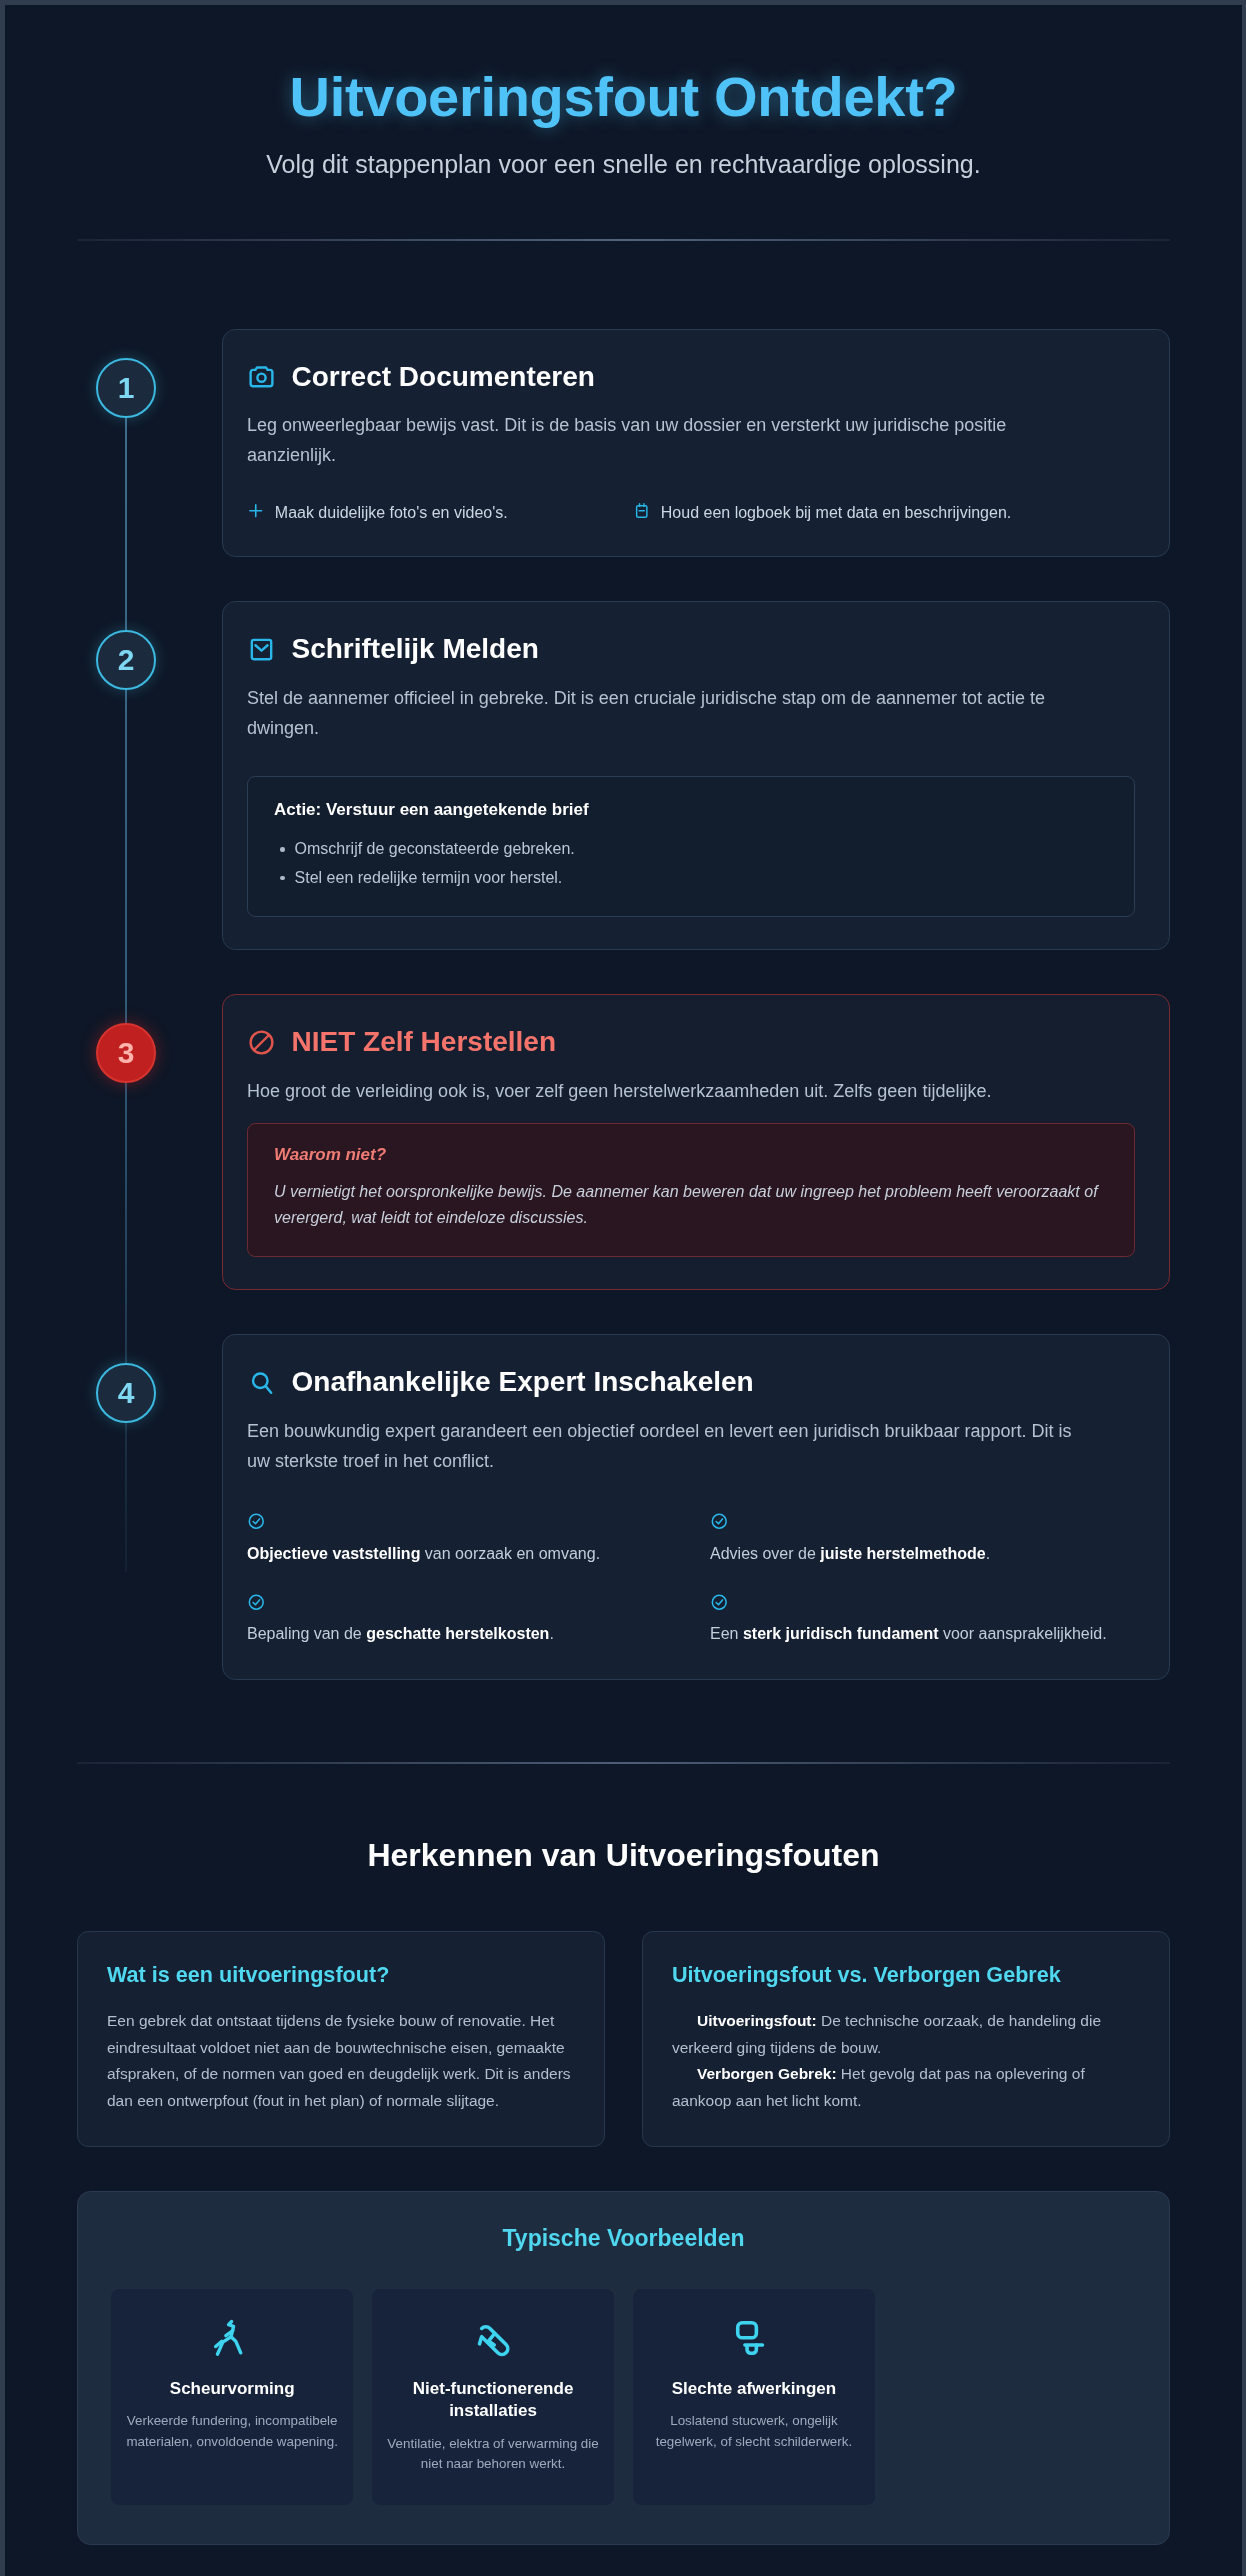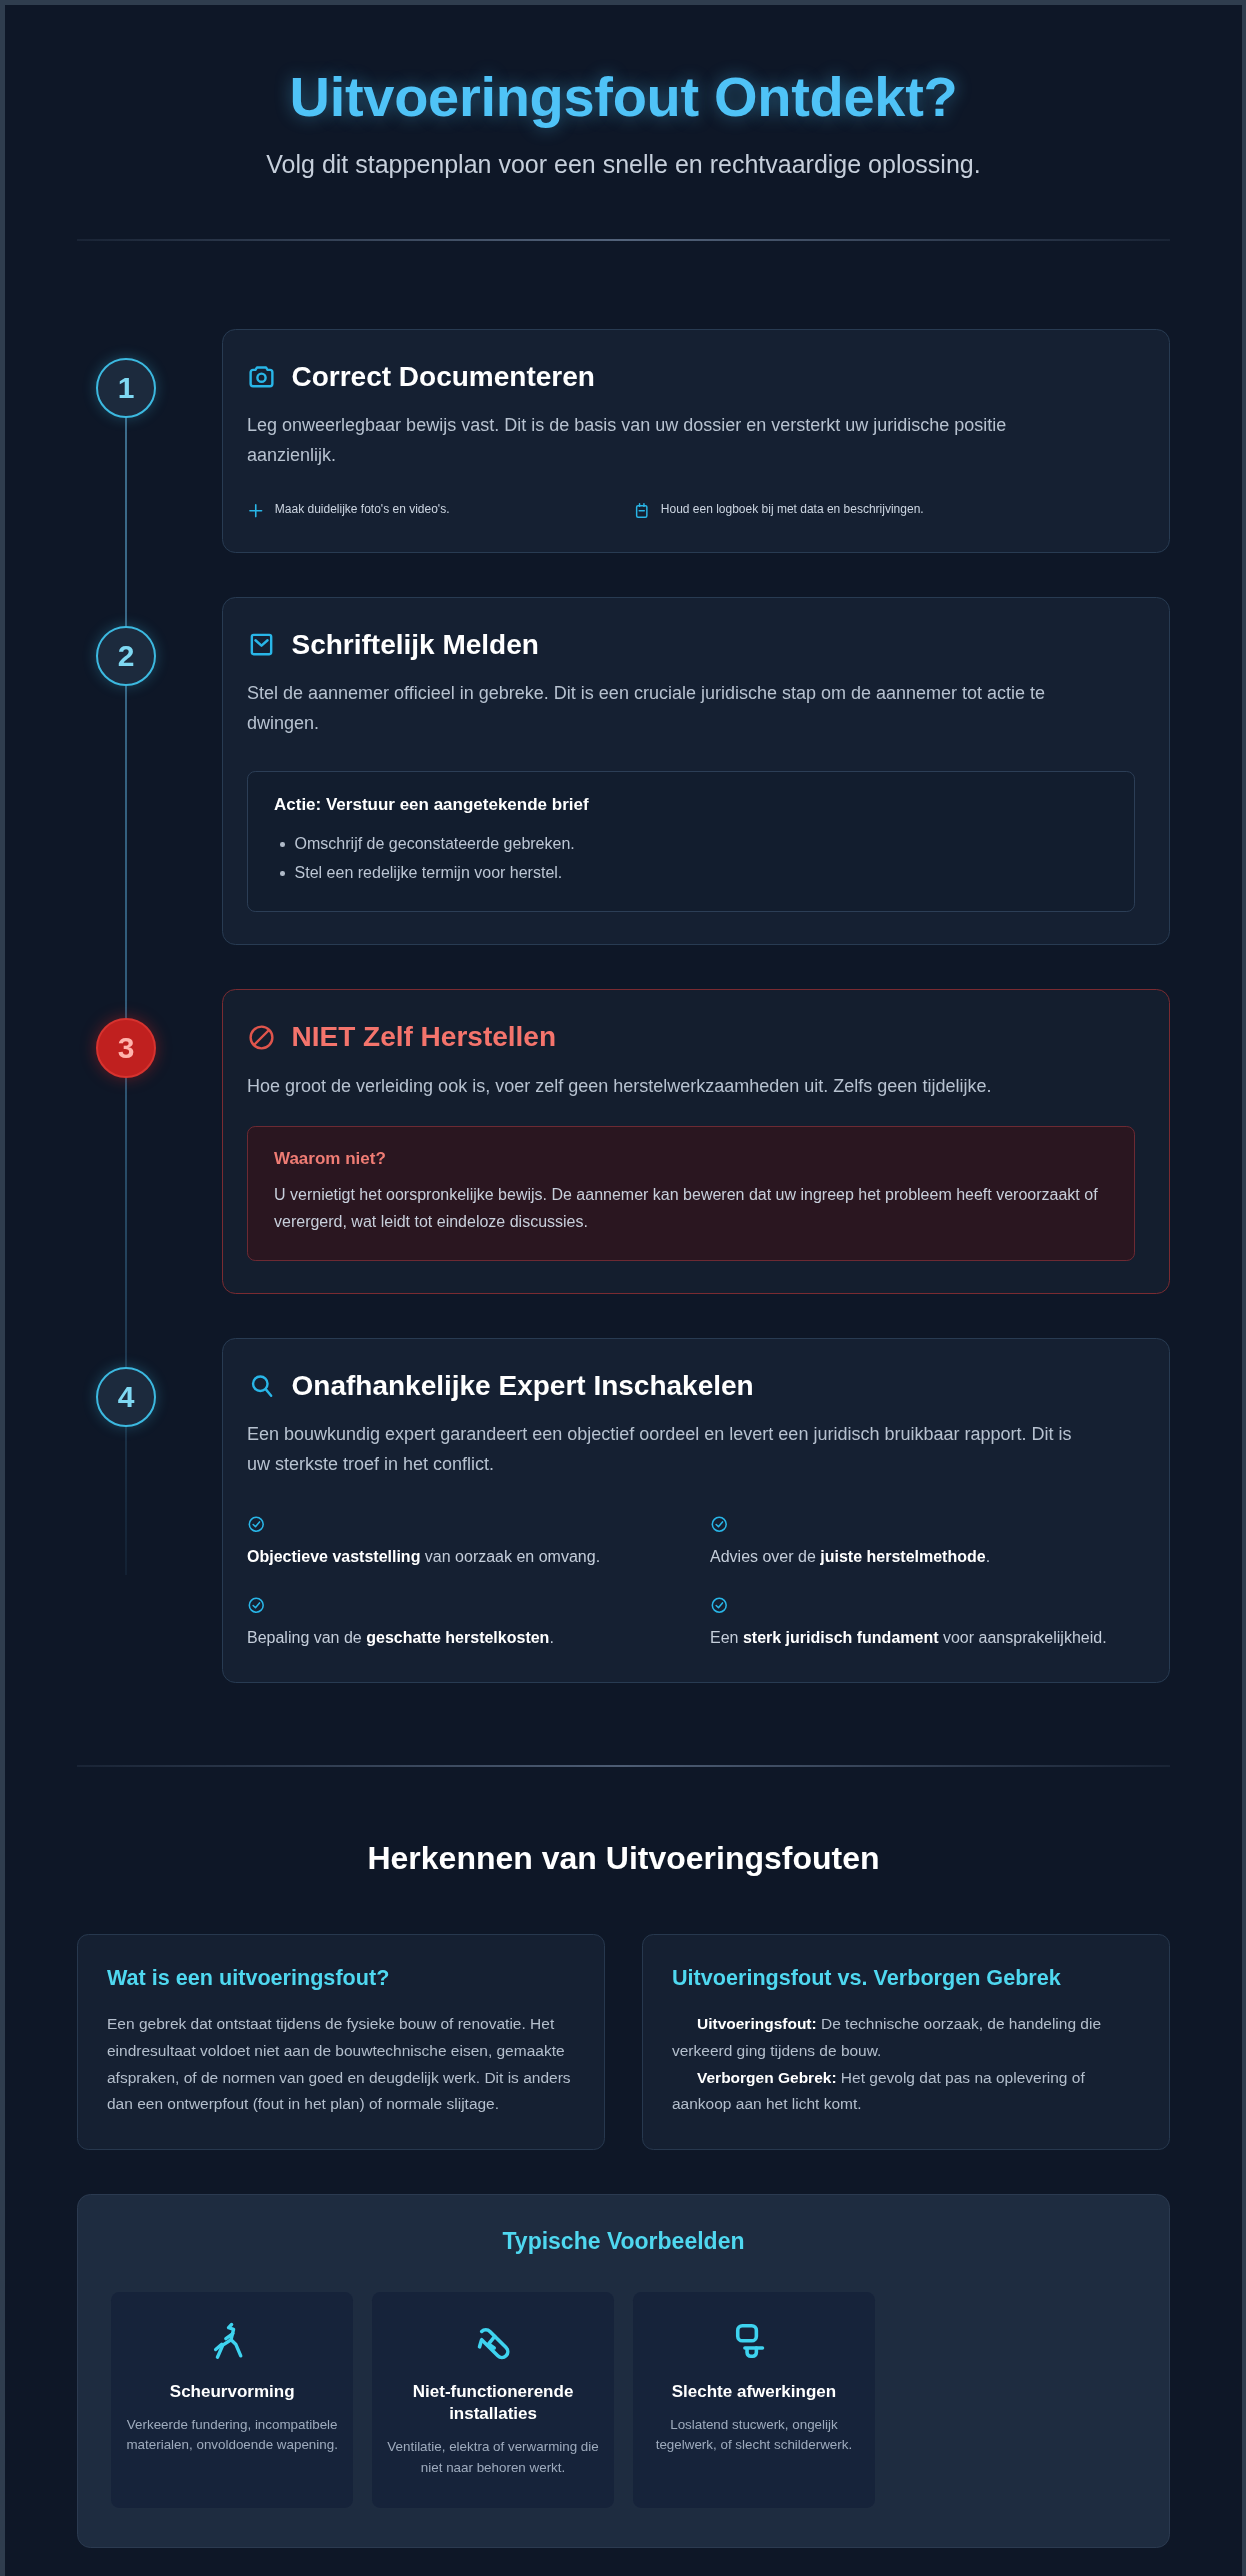--- a/index.html
+++ b/index.html
@@ -130,21 +130,21 @@
   
   .detail-row {
     display: flex;
     gap: 31px;
     margin-top: 30px;
   }
   .detail-item {
     display: flex;
     align-items: flex-start;
     gap: 10.3px;
-    font-size: 12px;
+    font-size: 16px;
     color: #cdd6e2;
     line-height: 1.45;
   }
   .detail-item .ico { flex: 0 0 auto; width: 17.5px; height: 17.5px; margin-top: 1px; }
   .detail-item.w1 { width: 355px; }
 
   
   .subbox {
     margin-top: 32px;
     background: #121d2e;
@@ -172,25 +172,26 @@
     left: 6.2px;
     top: 12px;
     width: 4.6px;
     height: 4.6px;
     border-radius: 50%;
     background: #b0bac8;
   }
 
   
   .warnbox {
-    margin-top: 24px;
+    margin-top: 16px;
     background: #2a1620;
     border: 1px solid #6d2a33;
     border-radius: 8.2px;
     padding: 21.6px 26px 24px 26px;
+    font-style: italic;
   }
   .warnbox h3 {
     font-size: 17px;
     font-weight: 700;
     color: #ef7c74;
     margin-bottom: 13.4px;
   }
   .warnbox p {
     font-size: 16px;
     line-height: 1.68;

